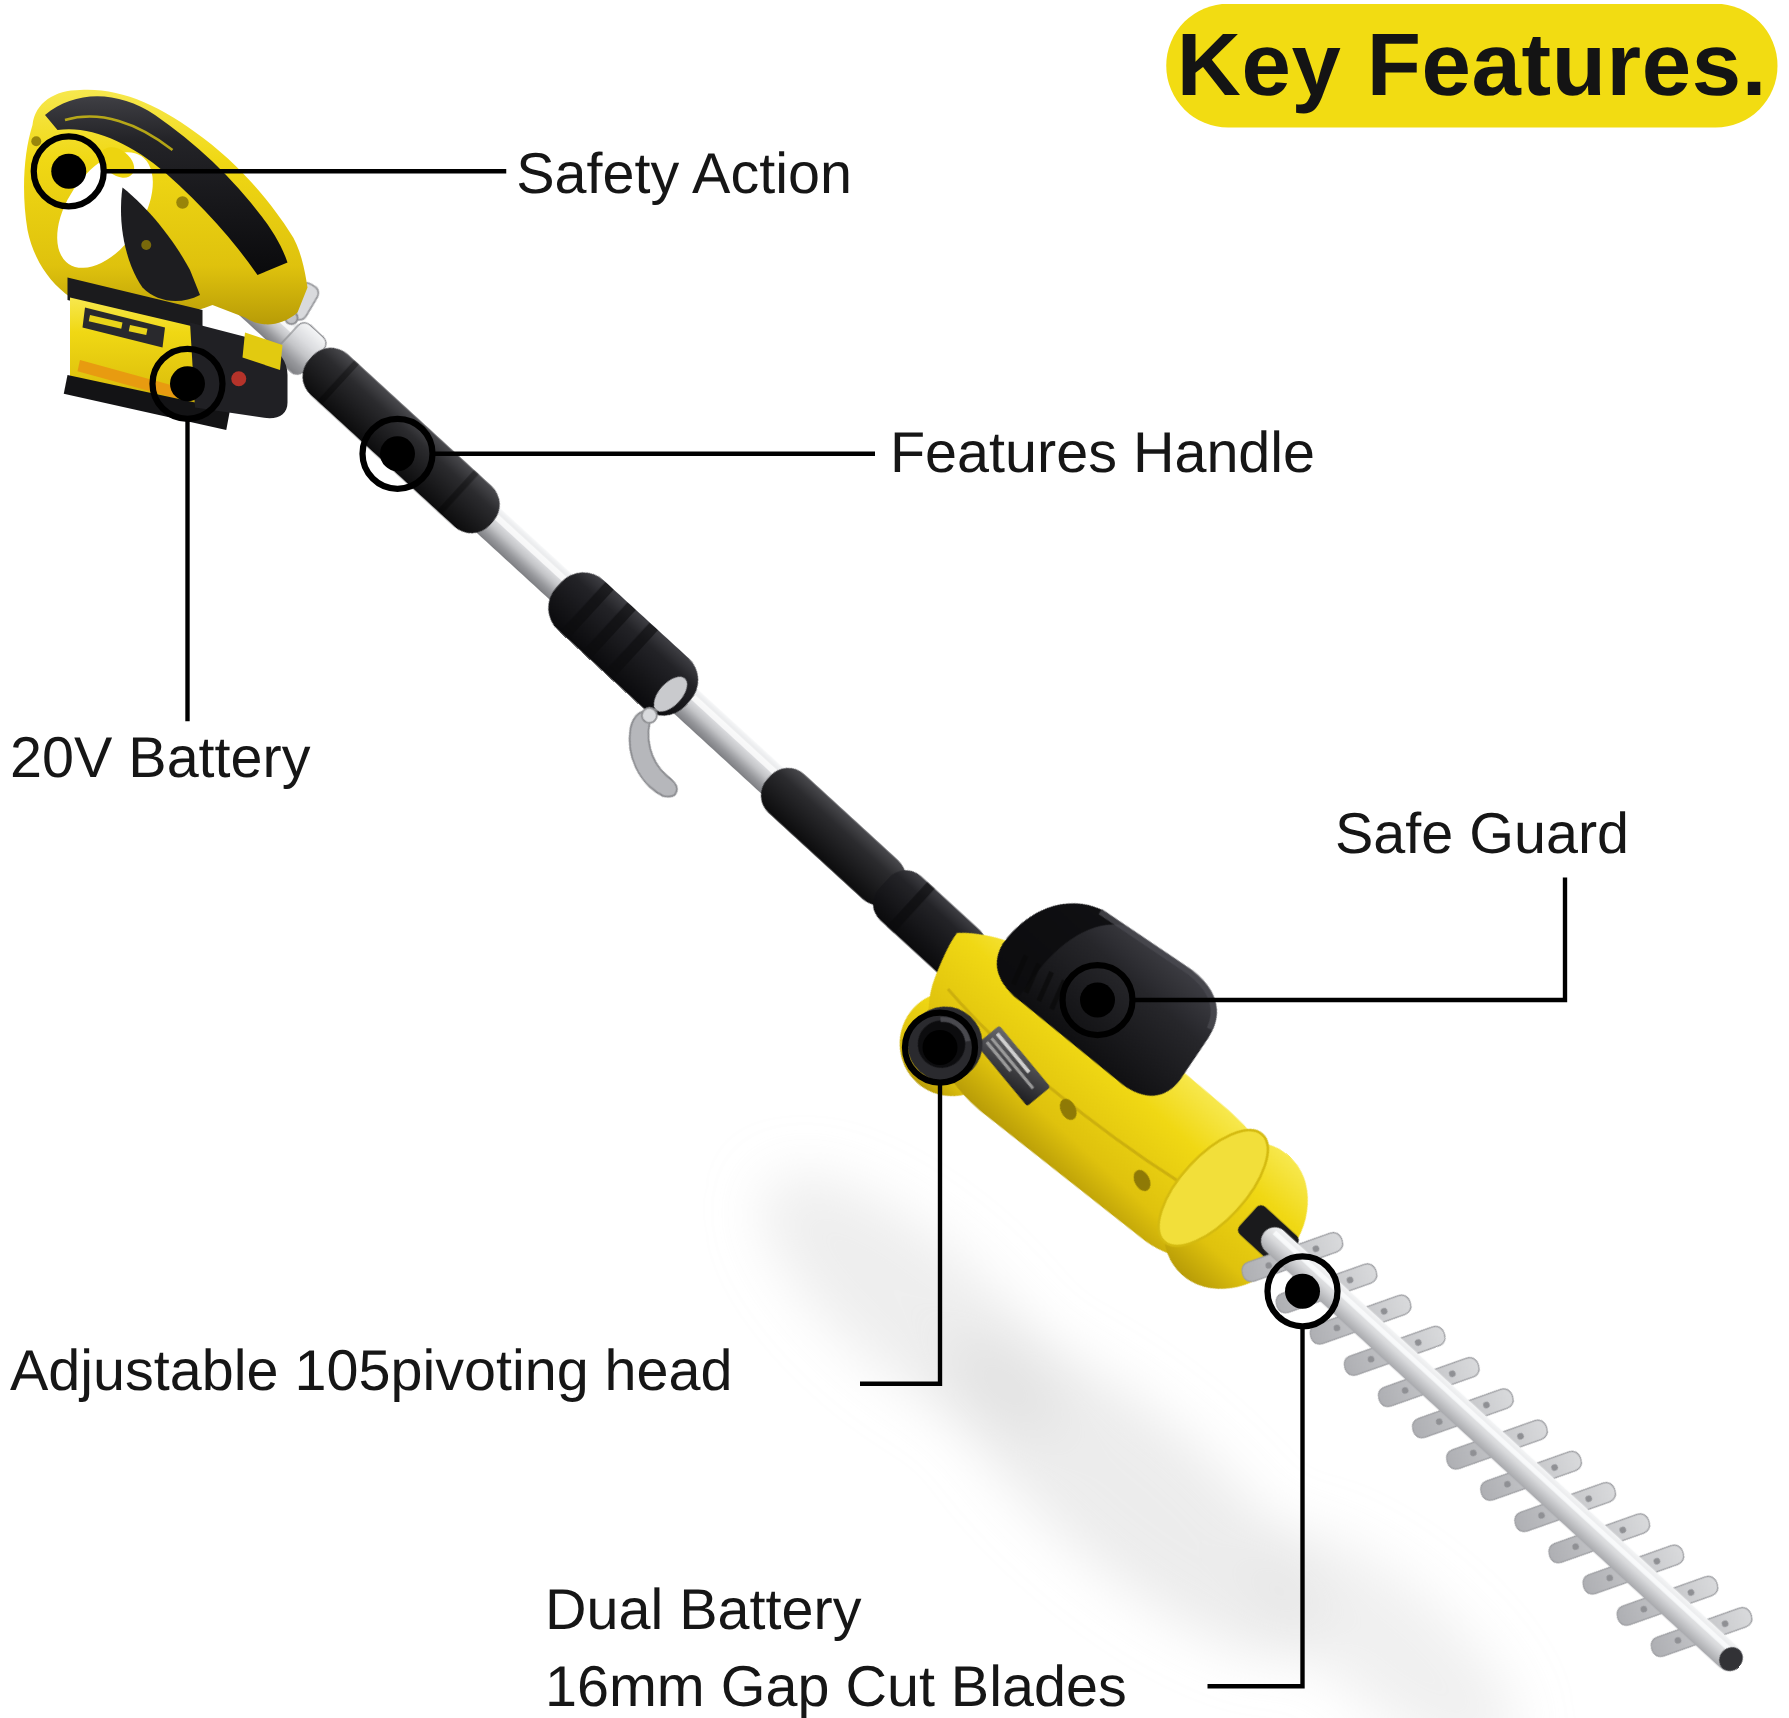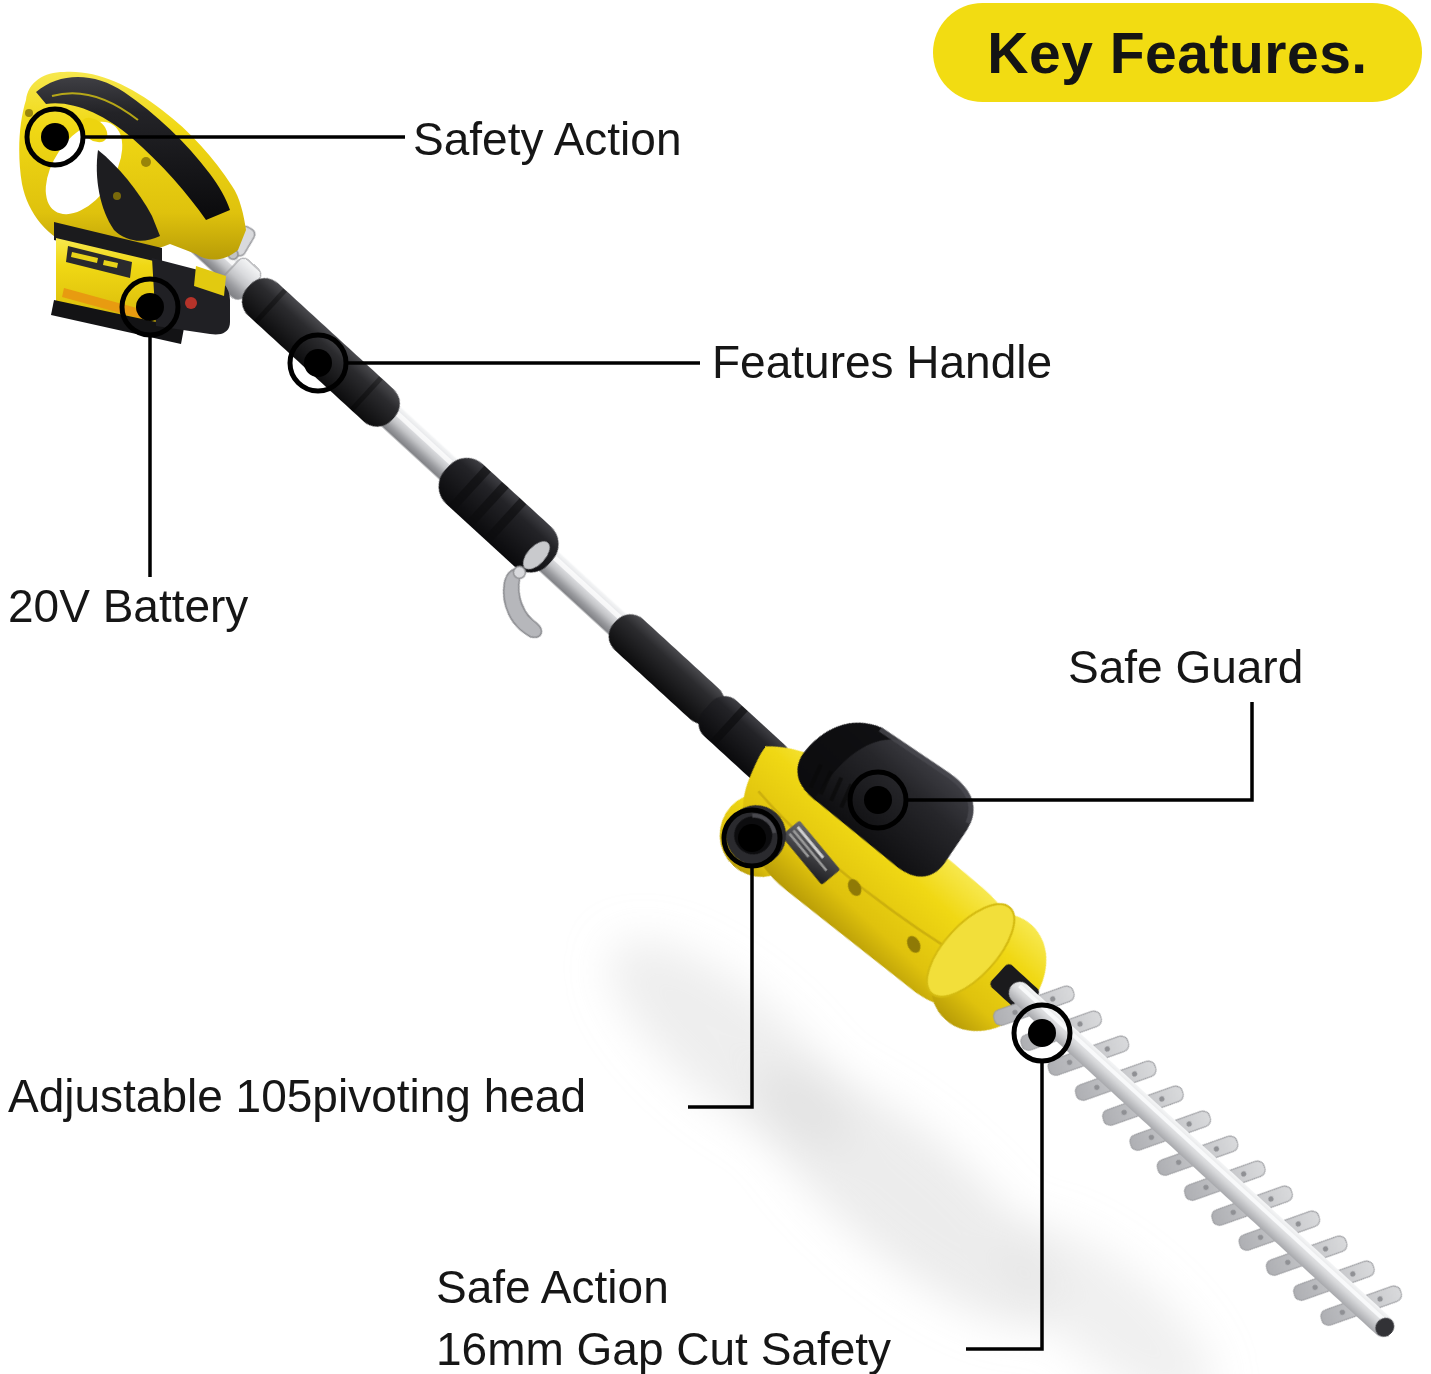--- a/index.html
+++ b/index.html
@@ -4,21 +4,21 @@
 <style>
   html,body{margin:0;padding:0;background:#ffffff;}
   .stage{
     position:relative;width:1431px;height:1374px;background:#ffffff;
     overflow:hidden;font-family:"Liberation Sans", sans-serif;
   }
   .stage svg{position:absolute;left:0;top:0;}
   .badge{
     position:absolute;left:933px;top:3px;width:489px;height:99px;
     border-radius:52px;display:flex;align-items:center;justify-content:center;
-    font-weight:bold;font-size:57px;letter-spacing:0.5px;
+    font-weight:bold;font-size:71px;letter-spacing:0.5px;
   }
   .callout-label{
     position:absolute;font-size:46px;color:#161616;white-space:nowrap;
     transform:translateY(-50%);line-height:1.1;
   }
   .callout-label.two-line{line-height:62px;}
 </style>
 </head>
 <body>
 
@@ -260,16 +260,16 @@
 
   <div class="callout-label" style="left:712px;top:362px;">Features Handle</div>
 
   <div class="callout-label" style="left:8px;top:606px;">20V Battery</div>
 
   <div class="callout-label" style="left:1068px;top:667px;">Safe Guard</div>
 
   <div class="callout-label" style="left:8px;top:1096px;">Adjustable 105pivoting head</div>
 
   <div class="callout-label two-line" style="left:436px;top:1318px;">
-    <span>Safe Action</span><br>
-    <span>16mm Gap Cut Safety</span>
+    <span>Dual Battery</span><br>
+    <span>16mm Gap Cut Blades</span>
   </div>
 </div>
 
 </body></html>

